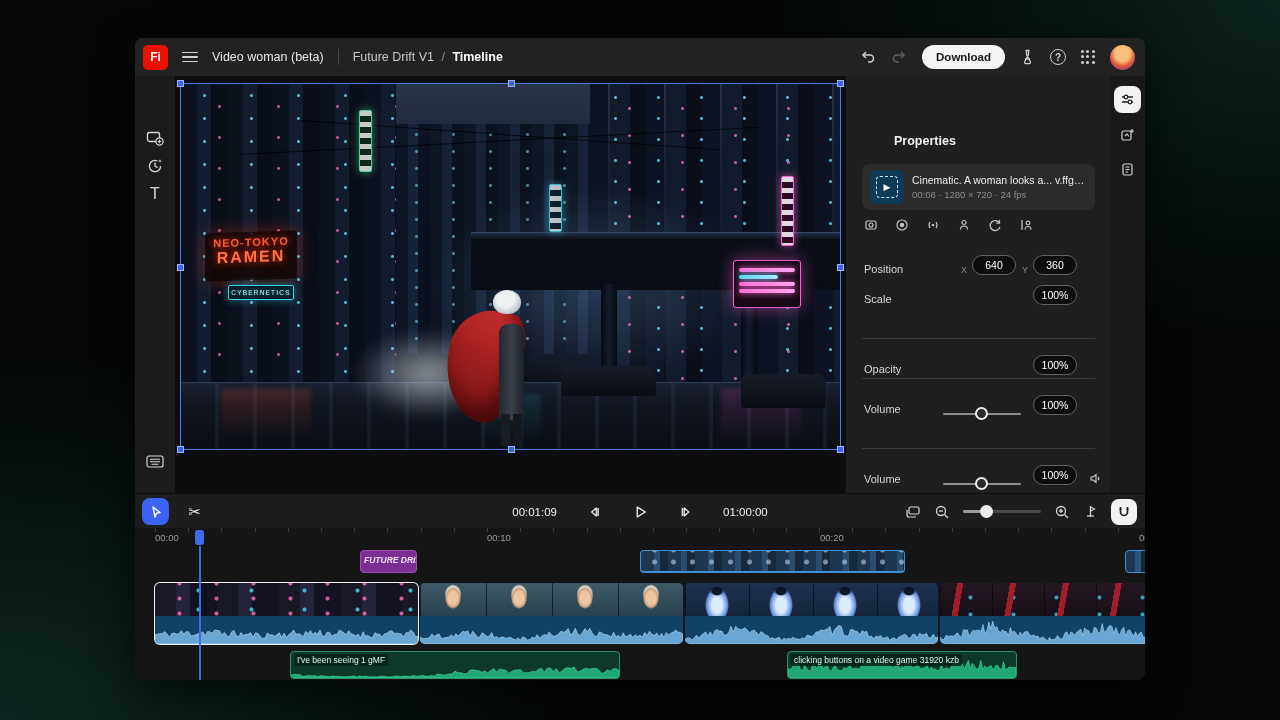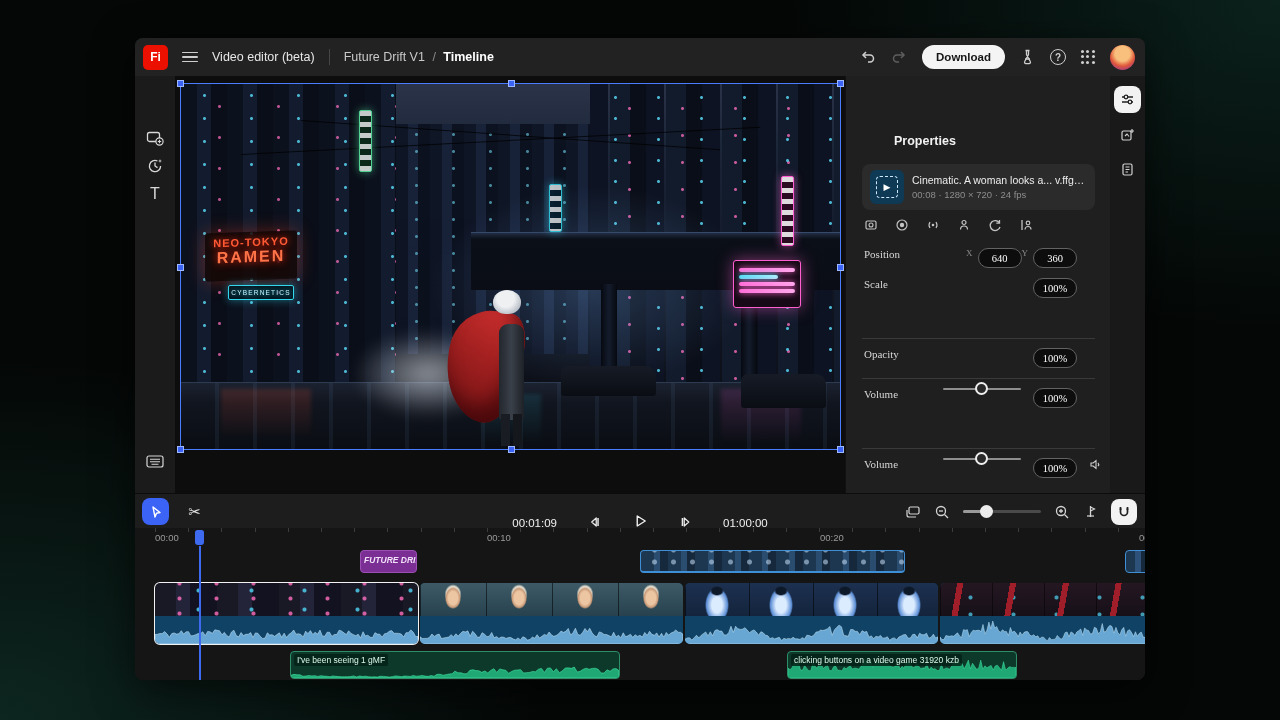--- a/index.html
+++ b/index.html
@@ -116,22 +116,22 @@
     display:flex; align-items:center; padding:0 8px; gap:8px; cursor:pointer; }
   .clipthumb { width:34px; height:34px; border-radius:6px; background:#0e3a55; flex:none;
     display:flex; align-items:center; justify-content:center; }
   .clipthumb .dash { width:22px; height:22px; border:1.3px dashed #cfe8ff; border-radius:4px;
     display:flex; align-items:center; justify-content:center; color:#fff; font-size:9px; }
   .clipmeta { min-width:0; }
   .clipmeta .t { font-size:10.5px; color:#ececec; white-space:nowrap; overflow:hidden; text-overflow:ellipsis; }
   .clipmeta .m { font-size:9.5px; color:#8d8d8d; margin-top:3px; }
   .cardicons { position:absolute; left:18px; top:142px; display:flex; gap:17px; color:#c3c3c3; }
   .cardicons svg { cursor:pointer; }
-  .prow { position:absolute; left:0; width:265px; height:27px; display:flex; align-items:flex-start;
-    padding:0 34px 0 18px;font-family:Liberation Serif, serif; }
+  .prow { position:absolute; left:0; width:265px; height:27px; display:flex; align-items:flex-end;
+    padding:0 34px 0 18px; }
   .prow .lbl { font-size:11px; color:#d6d6d6; flex:1; }
   .axis { font-size:9px; color:#8a8a8a; margin-right:5px; }
   .pbox { min-width:44px; height:20px; background:#0d0d0d; border:1px solid #636363; border-radius:10px;
     color:#fff; font-size:10.5px; display:flex; align-items:center; justify-content:center; padding:0 6px; cursor:text; }
   .pdiv { position:absolute; left:16px; width:233px; height:1px; background:#3a3a3a; }
   .slider { position:relative; width:78px; height:2px; background:#8f8f8f; border-radius:2px; margin-right:12px; cursor:pointer; }
   .slider .thumb { position:absolute; top:-6px; left:calc(50% - 7px); width:13px; height:13px; border-radius:50%;
     background:#2a2a2a; border:2px solid #efefef; }
   .durval { font-size:10.5px; color:#e8e8e8; }
   .spk { position:absolute; right:9px; color:#cfcfcf; }
@@ -142,21 +142,21 @@
     justify-content:center; color:#d2d2d2; cursor:pointer; }
   .rtool.active { background:#f2f2f2; color:#222; }
 
   
   .ttools { position:absolute; left:0; top:455px; width:1010px; height:35px; background:#1d1d1d; border-top:1px solid #0c0c0c; }
   .sel-btn { position:absolute; left:7px; top:4px; width:27px; height:27px; background:#3b63f6; border-radius:8px;
     display:flex; align-items:center; justify-content:center; cursor:pointer; }
   .scis { position:absolute; left:46px; top:4px; width:27px; height:27px; display:flex; align-items:center;
     justify-content:center; color:#e0e0e0; font-size:15px; cursor:pointer; }
   .transport { position:absolute; left:50%; top:0; height:35px; transform:translateX(-50%);
-    display:flex; align-items:flex-end; gap:30px; color:#f0f0f0; }
+    display:flex; align-items:center; gap:30px; color:#f0f0f0; }
   .tc { font-size:11.5px; }
   .tbtn { display:flex; align-items:center; cursor:pointer; color:#e8e8e8; }
   .ttright { position:absolute; right:8px; top:0; height:35px; display:flex; align-items:center; gap:13px; color:#d5d5d5; }
   .zslider { position:relative; width:78px; height:3px; background:#4a4a4a; border-radius:2px; cursor:pointer; }
   .zslider .fill { position:absolute; left:0; top:0; height:3px; width:30%; background:#9a9a9a; border-radius:2px; }
   .zslider .thumb { position:absolute; left:calc(30% - 6px); top:-5px; width:13px; height:13px; background:#ececec; border-radius:50%; }
   .magnet-btn { width:26px; height:26px; background:#f2f2f2; border-radius:8px; display:flex; align-items:center;
     justify-content:center; color:#222; cursor:pointer; }
 
   
@@ -219,21 +219,21 @@
 
 <div class="window">
 
   <div class="topbar">
     <div class="fi-logo">Fi</div>
     <div class="hamburger">
         <span></span>
         <span></span>
         <span></span>
       </div>
-    <div class="appname">Video editor (beta)</div>
+    <div class="appname">Video woman (beta)</div>
     <div class="tb-div"></div>
     <div class="crumb">
       <span>Future Drift V1</span>
       <span class="sep">/</span>
       <span class="cur">Timeline</span>
     </div>
     <div class="tb-right">
       <span class="tb-ic">
         <svg class="ic" width="16" height="16" viewBox="0 0 16 16">
             <path d="M6 3 L3 6 L6 9" fill="none" stroke="#cfcfcf" stroke-width="1.5"></path>
@@ -378,21 +378,21 @@
       <svg class="ic" width="14" height="14" viewBox="0 0 14 14">
           <path d="M3 2 v10" stroke="#c3c3c3" stroke-width="1.3"></path>
           <circle cx="9" cy="5" r="1.8" fill="none" stroke="#c3c3c3" stroke-width="1.2"></circle>
           <path d="M6 11.5 a3 3 0 0 1 6 0" fill="none" stroke="#c3c3c3" stroke-width="1.2"></path>
         </svg>
     </div>
 
     <div class="prow" style="top:172px">
       <span class="lbl">Position</span>
       <span class="axis">X</span>
-      <div class="pbox" style="">640</div>
+      <div class="pbox" style="margin-right:6px">640</div>
       <span class="axis">Y</span>
       <div class="pbox">360</div>
     </div>
     <div class="prow" style="top:202px">
       <span class="lbl">Scale</span>
       <div class="pbox">100%</div>
     </div>
     <div class="pdiv" style="top:262px"></div>
     <div class="prow" style="top:272px">
       <span class="lbl">Opacity</span>

